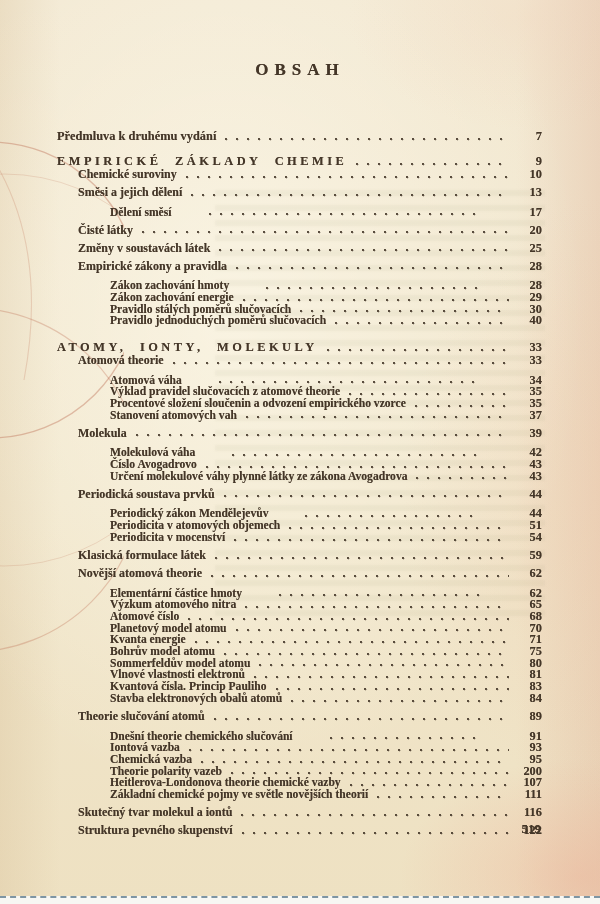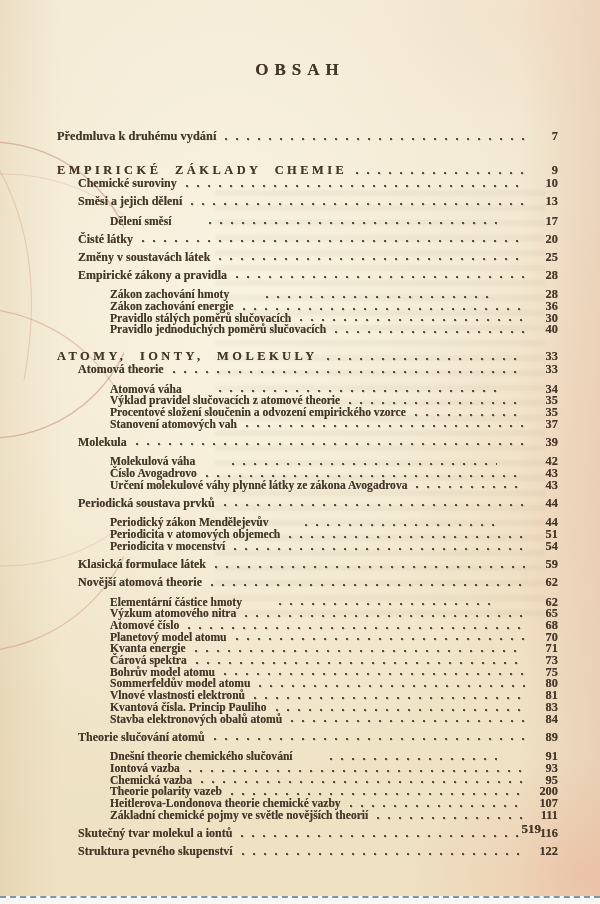--- a/index.html
+++ b/index.html
@@ -30,31 +30,31 @@
   }
   .stain-svg { position: absolute; left: 0; top: 0; pointer-events: none; }
 
   .obsah {
     position: absolute; top: 60px; left: 0; width: 100%;
     margin: 0; text-align: center;
     font-size: 17px; font-weight: bold; letter-spacing: 6px;
     text-shadow: 0 0 0.5px rgba(68,54,40,0.7);
   }
 
-  .toc { position: absolute; top: 130px; left: 57px; right: 42px; }
+  .toc { position: absolute; top: 130px; left: 57px; right: 58px; }
 
   .toc-row {
     display: flex; align-items: baseline;
     font-weight: bold; white-space: nowrap;
     font-size: 11.6px; line-height: 11.7px;
     text-shadow: 0 0 0.5px rgba(68,54,40,0.55);
   }
   .toc-row:first-child { margin-top: 0 !important; }
 
-  .level-0 { margin-top: 21px; font-size: 12.4px; line-height: 13px; }
+  .level-0 { margin-top: 12px; font-size: 12.4px; line-height: 13px; }
   .level-0.caps .toc-title { letter-spacing: 3.5px; word-spacing: 7px; }
   .level-1 { margin-top: 5.5px; font-size: 12px; line-height: 12.5px; padding-left: 21px; }
   .level-2 { padding-left: 53px; }
   .level-0 + .level-1 { margin-top: 0; }
   .level-1 + .level-2 { margin-top: 8px; gap: 28px; }
   .space-lg { margin-top: 14px; }
 
   .toc-title { flex: 0 0 auto; }
   .dots {
     flex: 1 1 auto; min-width: 18px; height: 3px;
@@ -135,21 +135,21 @@
     <span class="toc-page">28</span>
   </div>
       <div class="toc-row level-2">
     <span class="toc-title">Zákon zachování hmoty</span>
     <span class="dots"></span>
     <span class="toc-page">28</span>
   </div>
       <div class="toc-row level-2">
     <span class="toc-title">Zákon zachování energie</span>
     <span class="dots"></span>
-    <span class="toc-page">36</span>
+    <span class="toc-page">29</span>
   </div>
       <div class="toc-row level-2">
     <span class="toc-title">Pravidlo stálých poměrů slučovacích</span>
     <span class="dots"></span>
     <span class="toc-page">30</span>
   </div>
       <div class="toc-row level-2">
     <span class="toc-title">Pravidlo jednoduchých poměrů slučovacích</span>
     <span class="dots"></span>
     <span class="toc-page">40</span>
@@ -253,25 +253,20 @@
     <span class="toc-title">Planetový model atomu</span>
     <span class="dots"></span>
     <span class="toc-page">70</span>
   </div>
       <div class="toc-row level-2">
     <span class="toc-title">Kvanta energie</span>
     <span class="dots"></span>
     <span class="toc-page">71</span>
   </div>
       <div class="toc-row level-2">
-    <span class="toc-title">Čárová spektra</span>
-    <span class="dots"></span>
-    <span class="toc-page">73</span>
-  </div>
-      <div class="toc-row level-2">
     <span class="toc-title">Bohrův model atomu</span>
     <span class="dots"></span>
     <span class="toc-page">75</span>
   </div>
       <div class="toc-row level-2">
     <span class="toc-title">Sommerfeldův model atomu</span>
     <span class="dots"></span>
     <span class="toc-page">80</span>
   </div>
       <div class="toc-row level-2">

